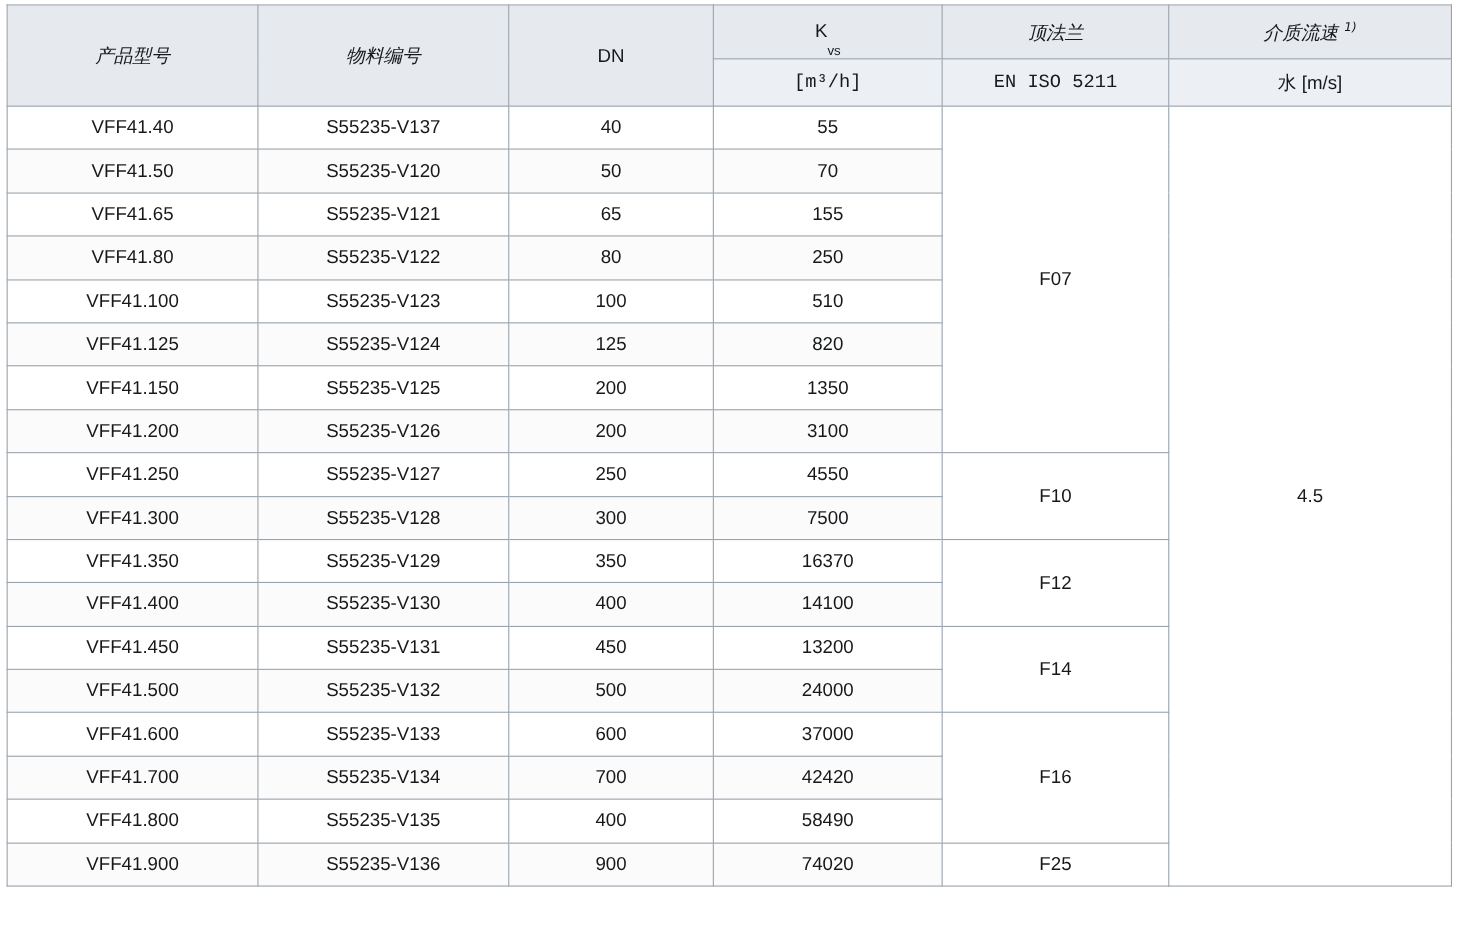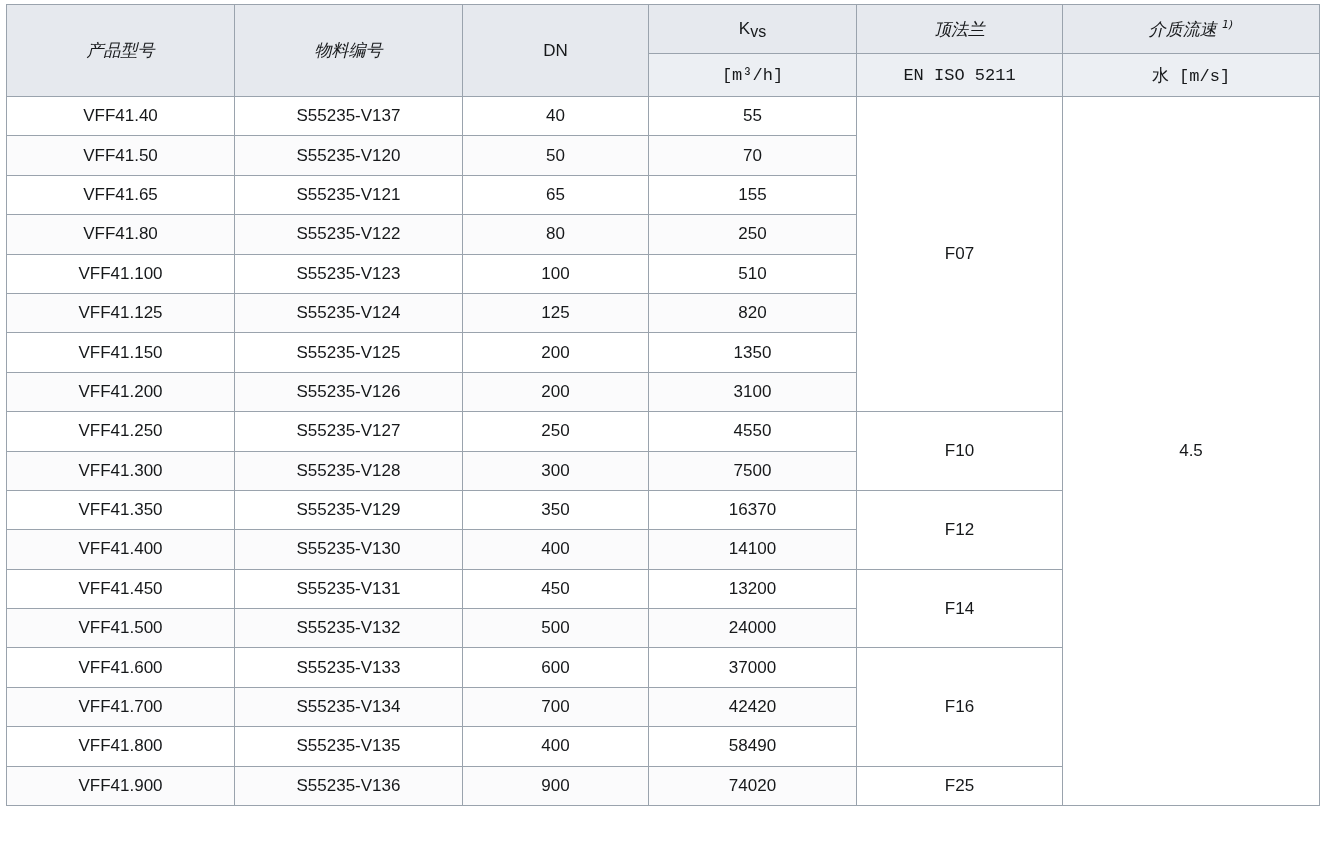--- a/index.html
+++ b/index.html
@@ -72,31 +72,31 @@
     background: #ffffff !important;
     margin-left: 48px;
   }
   .col-model { width: 228px; }
   .col-mat { width: 228px; }
   .col-dn { width: 186px; }
   .col-kvs { width: 208px; }
   .col-flange { width: 206px; }
   .col-vel { width: 257px; }
   sub {
-    font-size: 16px;
+    font-size: 12px;
     vertical-align: baseline;
     position: relative;
-    top: 3px;
+    top: 16px;
   }
   sup {
     font-size: 11px;
     vertical-align: super;
   }
   .cn {
-    font-family: Liberation Mono, monospace;
+    font-family: Liberation Sans, sans-serif;
   }
 </style>
 </head>
 <body>
 
 <div class="sheet">
   <table class="spec">
     <colgroup>
       <col class="col-model">
       <col class="col-mat">

